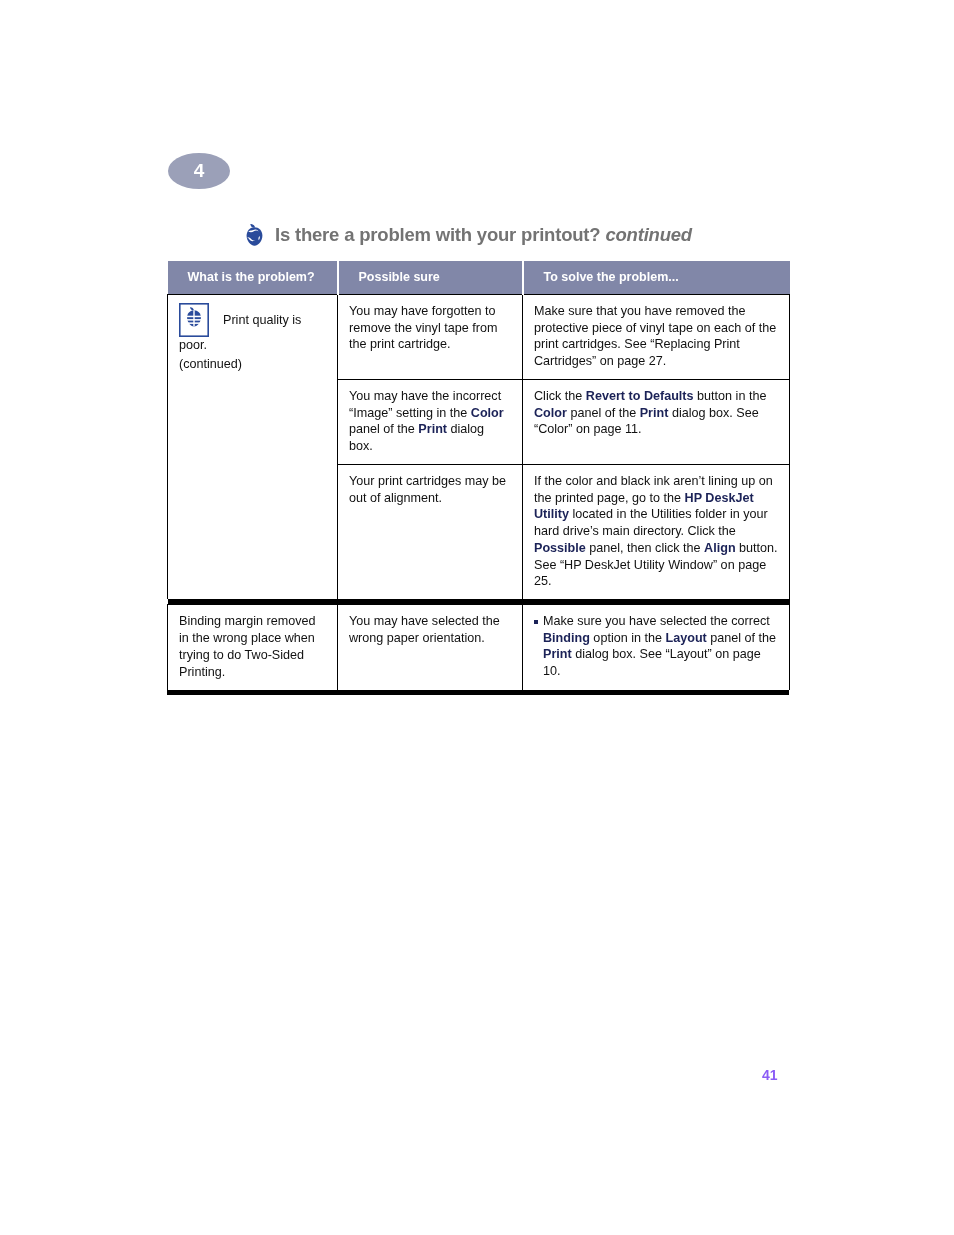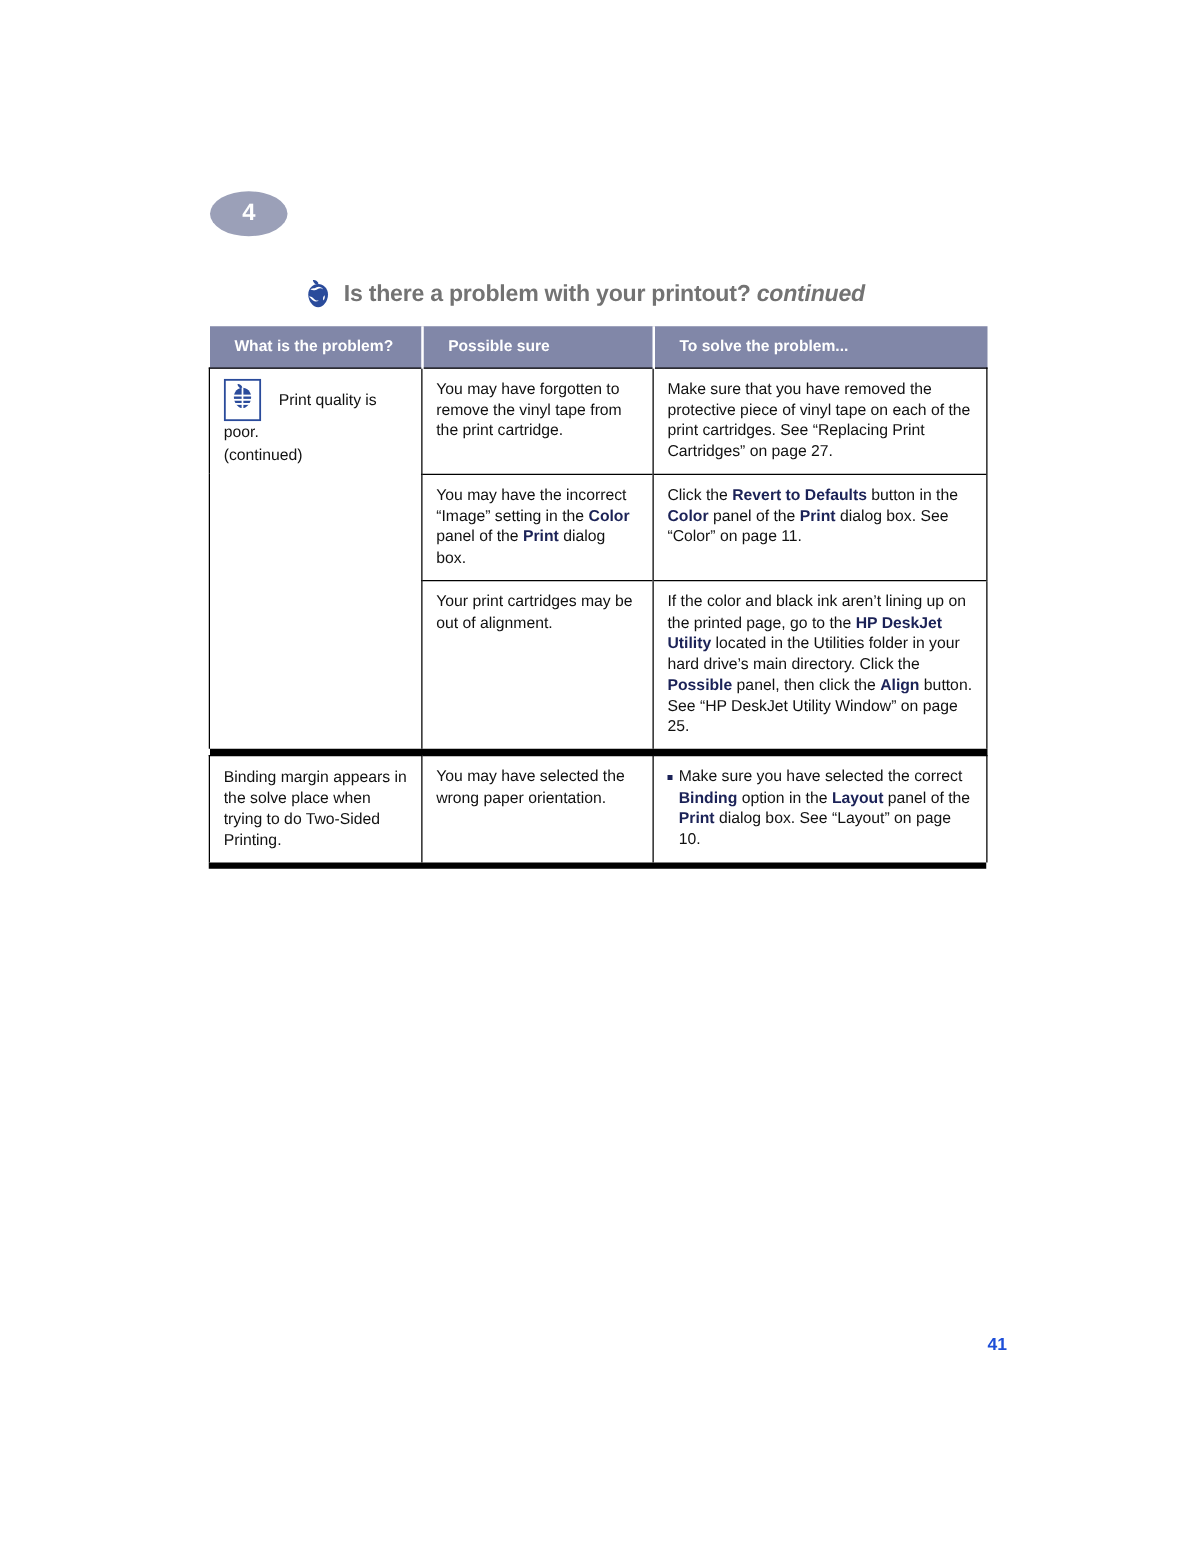--- a/index.html
+++ b/index.html
@@ -181,22 +181,21 @@
   }
   .bullet-txt { flex: 1 1 auto; }
 
   
   .page-number {
     position: absolute;
     left: 762px;
     top: 1067px;
     font-size: 14px;
     font-weight: bold;
-    color: #1d4ed8;
-    margin-left: 28px;
+    color: #8b5cf6;
   }
 </style>
 </head>
 <body>
 
 <div class="page">
 
   <div class="chapter-header">
     <div class="chapter-badge">4</div>
   </div>
@@ -252,21 +251,21 @@
           <tr class="rule-top">
             <td>Your print cartridges may be out of alignment.</td>
             <td>If the color and black ink aren’t lining up on the printed page, go to the <b class="ui">HP DeskJet Utility</b> located in the Utilities folder in your hard drive’s main directory. Click the <b class="ui">Possible</b> panel, then click the <b class="ui">Align</b> button. See “HP DeskJet Utility Window” on page 25.</td>
           </tr>
           <tr class="group-sep">
             <td colspan="3">
               <div></div>
             </td>
           </tr>
           <tr class="rule-top">
-            <td rowspan="1" class="left-cell"><span class="prob-label">Binding margin appears in the solve place when trying to do Two-Sided Printing.</span></td>
+            <td rowspan="1" class="left-cell"><span class="prob-label">Binding margin removed in the wrong place when trying to do Two-Sided Printing.</span></td>
             <td>You may have selected the wrong paper orientation.</td>
             <td>
               <div class="bullet-row">
                 <span class="bullet-sq"></span>
                 <span class="bullet-txt">Make sure you have selected the correct <b class="ui">Binding</b> option in the <b class="ui">Layout</b> panel of the <b class="ui">Print</b> dialog box. See “Layout” on page 10.</span>
               </div>
             </td>
           </tr>
         </tbody>
     </table>

